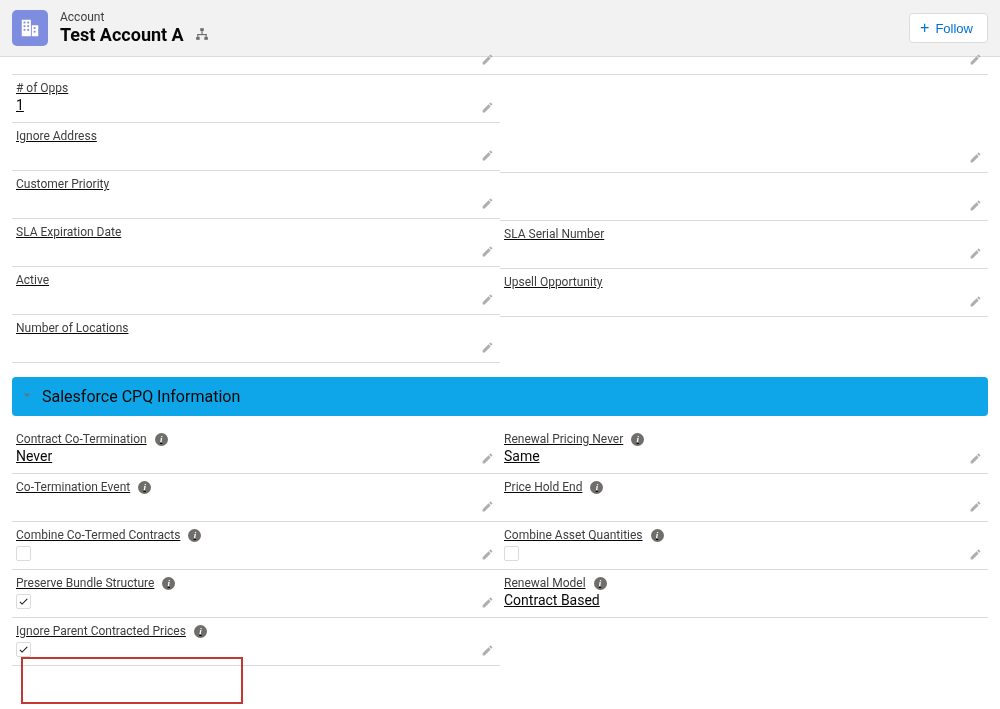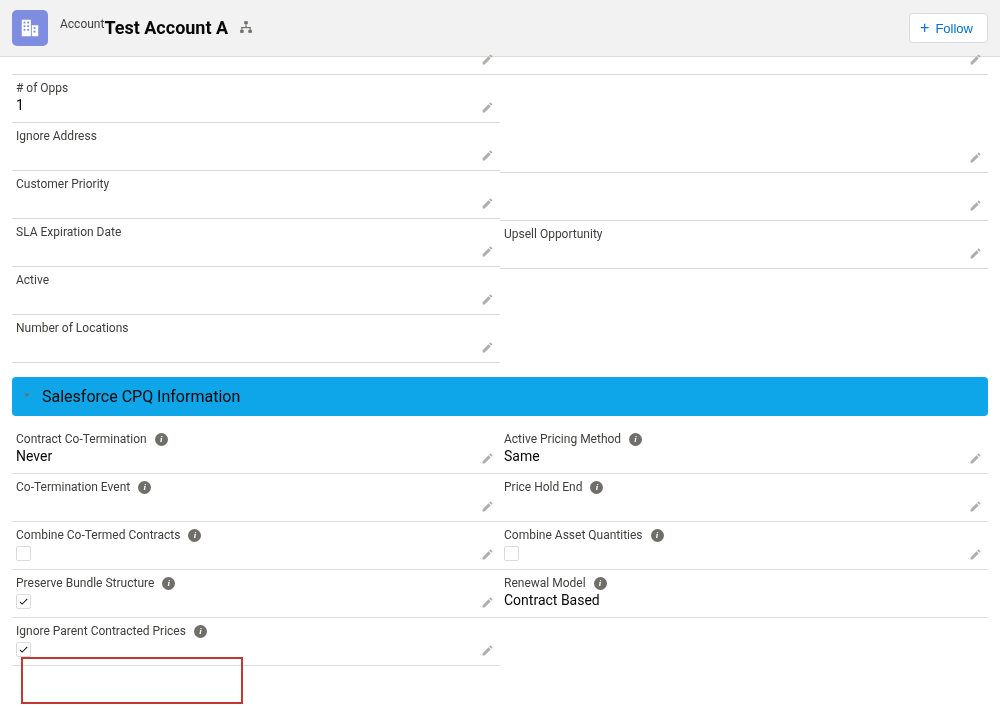--- a/index.html
+++ b/index.html
@@ -22,21 +22,21 @@
     width: 36px;
     height: 36px;
     background: #7F8DE1;
     border-radius: 5px;
     display: flex;
     align-items: center;
     justify-content: center;
     margin-right: 12px;
   }
   .record-icon svg { fill: #fff; }
-  .header-titles { display: flex; flex-direction: row; }
+  .header-titles { display: flex; flex-direction: column; }
   .object-label { font-size: 12px; color: #3e3e3c; line-height: 14px; }
   .title-row { display: flex; }
   .record-title { font-size: 18px; font-weight: 700; color: #080707; line-height: 22px; }
   .hierarchy-icon {
     margin-left: 8px;
     width: 20px;
     height: 20px;
     display: inline-flex;
     align-items: center;
     justify-content: center;
@@ -57,20 +57,21 @@
   }
   .follow-btn .plus {
     font-size: 16px;
     margin-right: 6px;
     line-height: 1;
     font-weight: 400;
   }
   .content { padding: 0 12px 20px 12px; }
   .columns {
     display: flex;
+    text-decoration: underline;
   }
   .col { flex: 1; }
   .field {
     border-bottom: 1px solid #dddbda;
     padding: 6px 24px 6px 4px;
     min-height: 48px;
     position: relative;
   }
   .field-partial {
     border-bottom: 1px solid #dddbda;
@@ -287,20 +288,31 @@
         <div class="field">
           <div class="field-value"></div>
           <span class="pencil">
             <svg viewBox="0 0 24 24">
               <path d="M3 17.25V21h3.75L17.81 9.94l-3.75-3.75L3 17.25zM20.71 7.04a1 1 0 0 0 0-1.41l-2.34-2.34a1 1 0 0 0-1.41 0l-1.83 1.83 3.75 3.75 1.83-1.83z"></path>
             </svg>
           </span>
         </div>
         <div class="field">
           <div class="field-label">
+            <span>SLA Serial Number</span>
+          </div>
+          <div class="field-value"></div>
+          <span class="pencil">
+            <svg viewBox="0 0 24 24">
+              <path d="M3 17.25V21h3.75L17.81 9.94l-3.75-3.75L3 17.25zM20.71 7.04a1 1 0 0 0 0-1.41l-2.34-2.34a1 1 0 0 0-1.41 0l-1.83 1.83 3.75 3.75 1.83-1.83z"></path>
+            </svg>
+          </span>
+        </div>
+        <div class="field">
+          <div class="field-label">
             <span>Upsell Opportunity</span>
           </div>
           <div class="field-value"></div>
           <span class="pencil">
             <svg viewBox="0 0 24 24">
               <path d="M3 17.25V21h3.75L17.81 9.94l-3.75-3.75L3 17.25zM20.71 7.04a1 1 0 0 0 0-1.41l-2.34-2.34a1 1 0 0 0-1.41 0l-1.83 1.83 3.75 3.75 1.83-1.83z"></path>
             </svg>
           </span>
         </div>
       </div>
@@ -382,21 +394,21 @@
           <span class="pencil">
             <svg viewBox="0 0 24 24">
               <path d="M3 17.25V21h3.75L17.81 9.94l-3.75-3.75L3 17.25zM20.71 7.04a1 1 0 0 0 0-1.41l-2.34-2.34a1 1 0 0 0-1.41 0l-1.83 1.83 3.75 3.75 1.83-1.83z"></path>
             </svg>
           </span>
         </div>
       </div>
     <div class="col" id="col-right-2">
         <div class="field">
           <div class="field-label">
-            <span>Active Pricing Method</span>
+            <span>Renewal Pricing Never</span>
             <span class="info-icon">i</span>
           </div>
           <div class="field-value">Same</div>
           <span class="pencil">
             <svg viewBox="0 0 24 24">
               <path d="M3 17.25V21h3.75L17.81 9.94l-3.75-3.75L3 17.25zM20.71 7.04a1 1 0 0 0 0-1.41l-2.34-2.34a1 1 0 0 0-1.41 0l-1.83 1.83 3.75 3.75 1.83-1.83z"></path>
             </svg>
           </span>
         </div>
         <div class="field">

